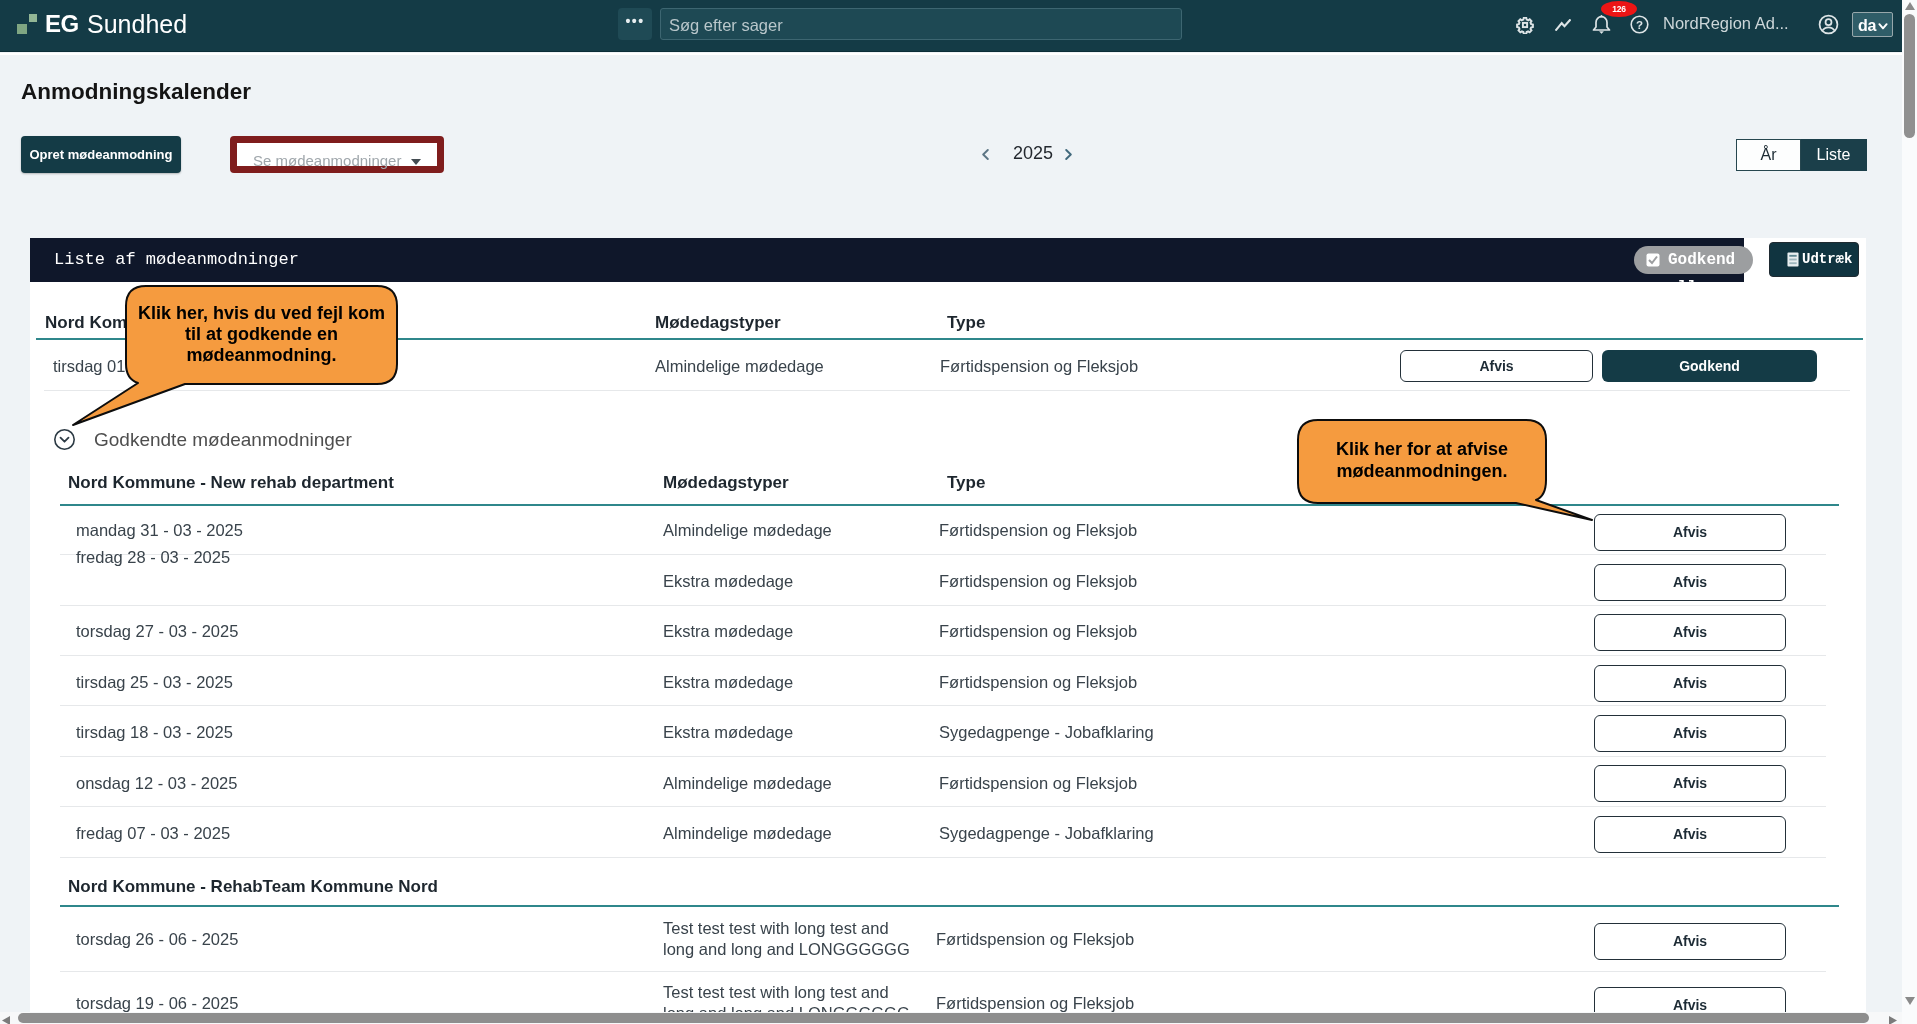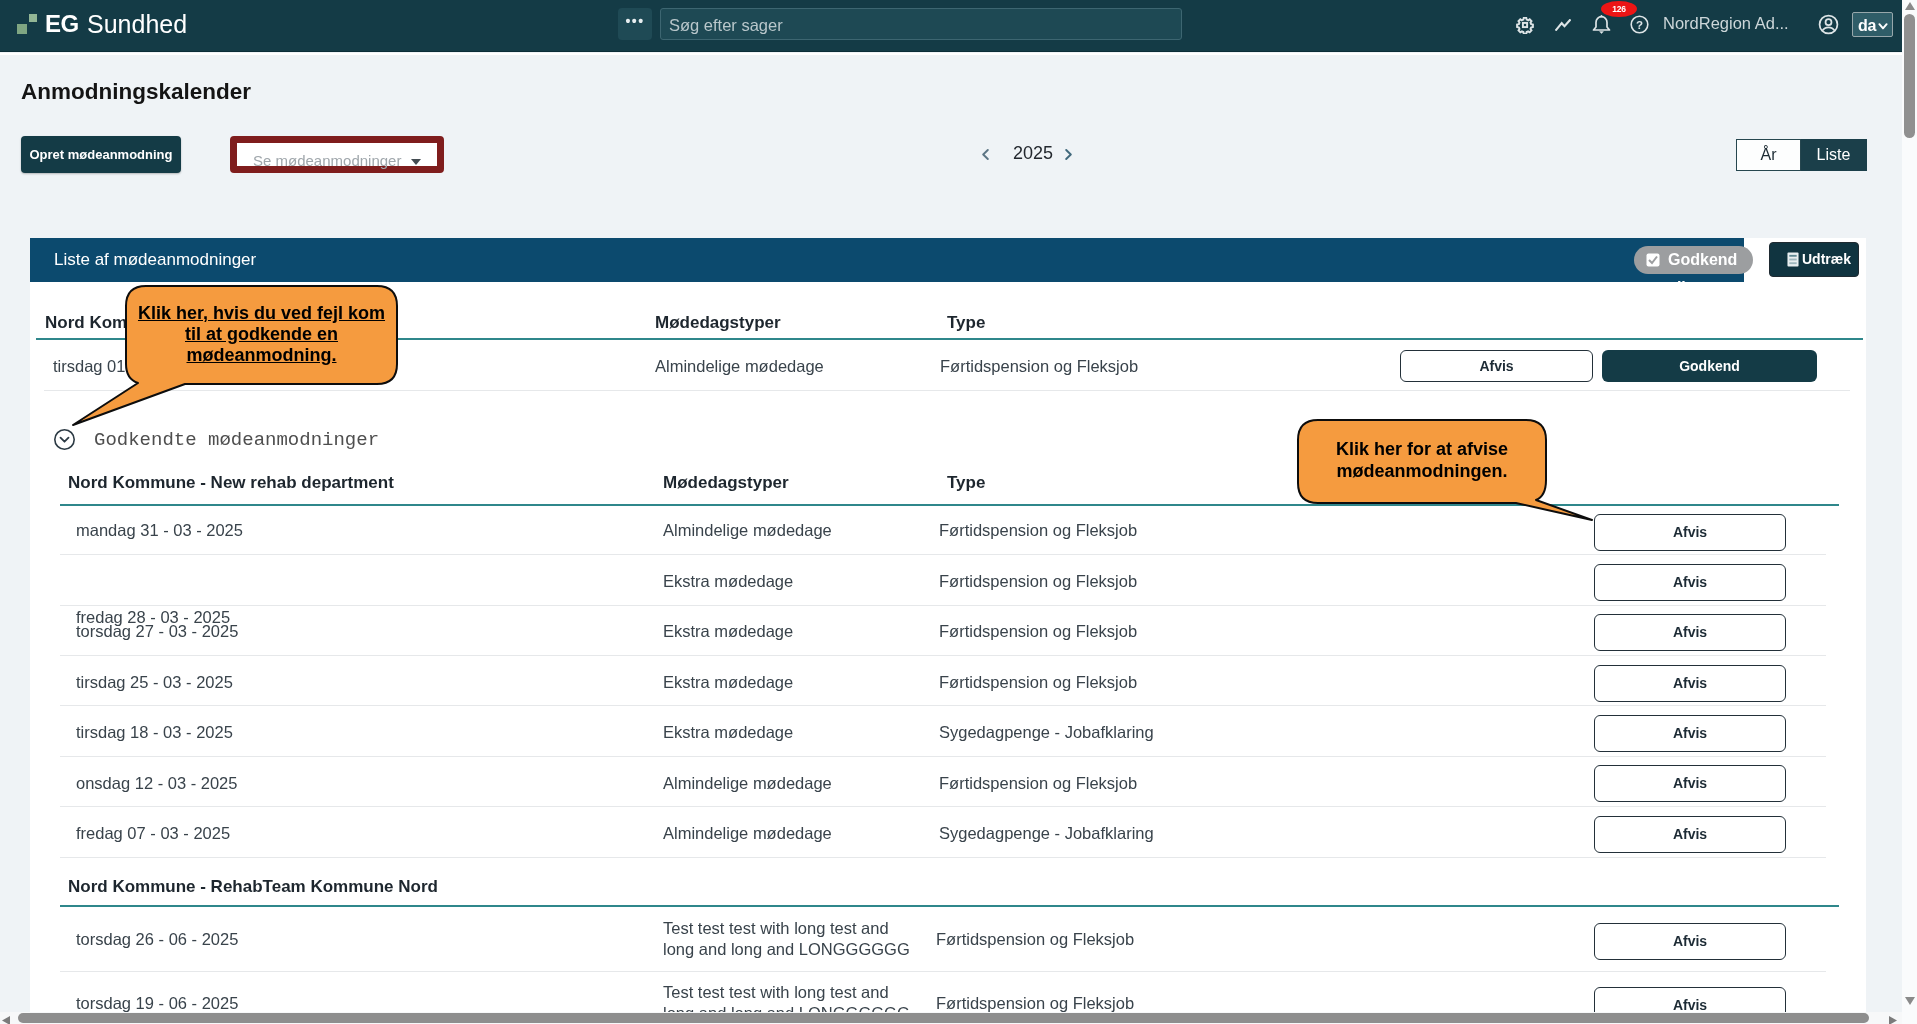--- a/index.html
+++ b/index.html
@@ -26,21 +26,21 @@
   .btn-primary { position:absolute; left:21px; top:136px; width:160px; height:37px; background:#143b46; border-radius:4px; color:#fff; font-size:13px; font-weight:700; text-align:center; line-height:37px; box-shadow:0 1px 2px rgba(0,0,0,.25); }
   .select { position:absolute; left:230px; top:136px; width:214px; height:37px; background:#fff; border:7px solid #7f1d1d; border-radius:4px; color:#9fa6ab; font-size:15px; line-height:35px; padding-left:16px; }
   .select .caret { position:absolute; right:16px; top:16px; width:0; height:0; border-left:5px solid transparent; border-right:5px solid transparent; border-top:6px solid #444c52; }
   .yeartxt { position:absolute; left:1013px; top:143px; font-size:18px; color:#23282e; }
   .toggle { position:absolute; left:1736px; top:139px; height:32px; display:flex; }
   .tg-off { width:65px; height:32px; background:#fdfefe; border:1.5px solid #26464f; color:#1c2b33; font-size:16px; text-align:center; line-height:29px; }
   .tg-on { width:66px; height:32px; background:#1b3f4a; border:1.5px solid #1b3f4a; border-left:none; color:#fff; font-size:16px; text-align:center; line-height:29px; }
 
   
   .panel { position:absolute; left:30px; top:238px; width:1836px; height:774px; background:#fff; }
-  .panel-head { position:absolute; left:0; top:0; width:1714px; height:44px; background:#0c4a6e; }
+  .panel-head { position:absolute; left:0; top:0; width:1714px; height:44px; background:#0f172a;font-family:Liberation Mono, monospace; }
   .panel-title { position:absolute; left:24px; top:12px; color:#fff; font-size:17px; }
   .pill { position:absolute; left:1604px; top:8px; width:119px; height:28px; background:#9c9ea0; border-radius:14px; color:#fff; font-size:16px; font-weight:700; line-height:28px; padding-left:34px; }
   .udtraek { position:absolute; left:1739px; top:4px; width:90px; height:35px; background:#103440; border:1px solid #1f2a31; border-radius:4px; color:#fff; font-size:14px; font-weight:700; line-height:33px; padding-left:32px; }
 
   .th { position:absolute; font-size:17px; font-weight:700; color:#1d262e; }
   .td { position:absolute; font-size:16.5px; color:#39434b; }
   .tealline { position:absolute; height:2.2px; background:#2f878b; }
   .sep { position:absolute; height:1px; background:#e6e8ea; }
   .btn-outline { position:absolute; background:#fff; border:1px solid #233039; border-radius:6px; color:#1d2b35; font-size:14px; font-weight:700; text-align:center; }
   .btn-dark { position:absolute; background:#143b46; border-radius:6px; color:#fff; font-size:14px; font-weight:700; text-align:center; }
@@ -141,34 +141,34 @@
 <div class="td" style="left:655px; top:357px;">Almindelige mødedage</div>
 <div class="td" style="left:940px; top:357px;">Førtidspension og Fleksjob</div>
 <div class="btn-outline" style="left:1400px; top:350px; width:193px; height:32px; line-height:30px;">Afvis</div>
 <div class="btn-dark" style="left:1602px; top:350px; width:215px; height:32px; line-height:32px;">Godkend</div>
 <div class="sep" style="left:44px; top:390px; width:1806px;"></div>
 
 <svg class="abs" style="left:52px; top:427px;" width="25" height="25" viewBox="0 0 25 25">
   <circle cx="12.5" cy="12.5" r="9.7" fill="none" stroke="#2c3a44" stroke-width="1.6"></circle>
   <path d="M8.5 10.7 L12.5 14.7 L16.5 10.7" fill="none" stroke="#2c3a44" stroke-width="1.8" stroke-linecap="round" stroke-linejoin="round"></path>
 </svg>
-<div class="secthead" style="top:429px;font-family:Liberation Mono, monospace;">Godkendte mødeanmodninger</div>
+<div class="secthead" style="top:429px;">Godkendte mødeanmodninger</div>
 
 <div class="th" style="left:68px; top:473px;">Nord Kommune - New rehab department</div>
 <div class="th" style="left:663px; top:473px;">Mødedagstyper</div>
 <div class="th" style="left:947px; top:473px;">Type</div>
 <div class="tealline" style="left:60px; top:503.5px; width:1779px;"></div>
 
 <div class="td" style="left:76px; top:521px;">mandag 31 - 03 - 2025</div>
 <div class="td" style="left:663px; top:521px;">Almindelige mødedage</div>
 <div class="td" style="left:939px; top:521px;">Førtidspension og Fleksjob</div>
 <div class="btn-outline" style="left:1594px; top:513.5px; width:192px; height:37px; line-height:35px;">Afvis</div>
 <div class="sep" style="left:60px; top:554px; width:1766px;"></div>
 
-<div class="td" style="left:76px; top:608px;text-align:right;">fredag 28 - 03 - 2025</div>
+<div class="td" style="left:76px; top:548px;text-align:right;">fredag 28 - 03 - 2025</div>
 <div class="td" style="left:663px; top:572px;">Ekstra mødedage</div>
 <div class="td" style="left:939px; top:572px;">Førtidspension og Fleksjob</div>
 <div class="btn-outline" style="left:1594px; top:563.5px; width:192px; height:37px; line-height:35px;">Afvis</div>
 <div class="sep" style="left:60px; top:605px; width:1766px;"></div>
 
 <div class="td" style="left:76px; top:622px;">torsdag 27 - 03 - 2025</div>
 <div class="td" style="left:663px; top:622px;">Ekstra mødedage</div>
 <div class="td" style="left:939px; top:622px;">Førtidspension og Fleksjob</div>
 <div class="btn-outline" style="left:1594px; top:614px; width:192px; height:37px; line-height:35px;">Afvis</div>
 <div class="sep" style="left:60px; top:655px; width:1766px;"></div>
@@ -207,21 +207,21 @@
 <div class="sep" style="left:60px; top:971px; width:1766px;"></div>
 
 <div class="td" style="left:76px; top:994px;">torsdag 19 - 06 - 2025</div>
 <div class="td" style="left:663px; top:982px; line-height:21px;">Test test test with long test and<br>long and long and LONGGGGGG</div>
 <div class="td" style="left:936px; top:994px;">Førtidspension og Fleksjob</div>
 <div class="btn-outline" style="left:1594px; top:987px; width:192px; height:37px; line-height:35px;">Afvis</div>
 
 <svg class="abs" style="left:60px; top:270px;" width="360" height="170" viewBox="0 0 360 170">
   <path d="M 86,16 L 317,16 Q 337,16 337,36 L 337,94 Q 337,114 317,114 L 125,114 L 13,155 L 78,113 Q 66,109 66,94 L 66,36 Q 66,16 86,16 Z" fill="#f59b3f" stroke="#0d0d0d" stroke-width="2" stroke-linejoin="round"></path>
 </svg>
-<div class="callout-text" style="left:126px; top:303px; width:271px;text-decoration:underline;">Klik her, hvis du ved fejl kom<br>til at godkende en<br>mødeanmodning.</div>
+<div class="callout-text" style="left:126px; top:303px; width:271px;">Klik her, hvis du ved fejl kom<br>til at godkende en<br>mødeanmodning.</div>
 
 <svg class="abs" style="left:1290px; top:410px;" width="320" height="125" viewBox="0 0 320 125">
   <path d="M 28,10 L 236,10 Q 256,10 256,30 L 256,70 Q 256,86 246,90 L 302,110 L 226,93 L 28,93 Q 8,93 8,73 L 8,30 Q 8,10 28,10 Z" fill="#f59b3f" stroke="#0d0d0d" stroke-width="2" stroke-linejoin="round"></path>
 </svg>
 <div class="callout-text" style="left:1298px; top:438px; width:248px; line-height:22px;">Klik her for at afvise<br>mødeanmodningen.</div>
 
 <div class="vscroll"></div>
 <div class="vthumb"></div>
 <div class="hscroll"></div>
 <svg class="abs" style="left:2px; top:1015.5px;" width="8" height="9" viewBox="0 0 8 9">

